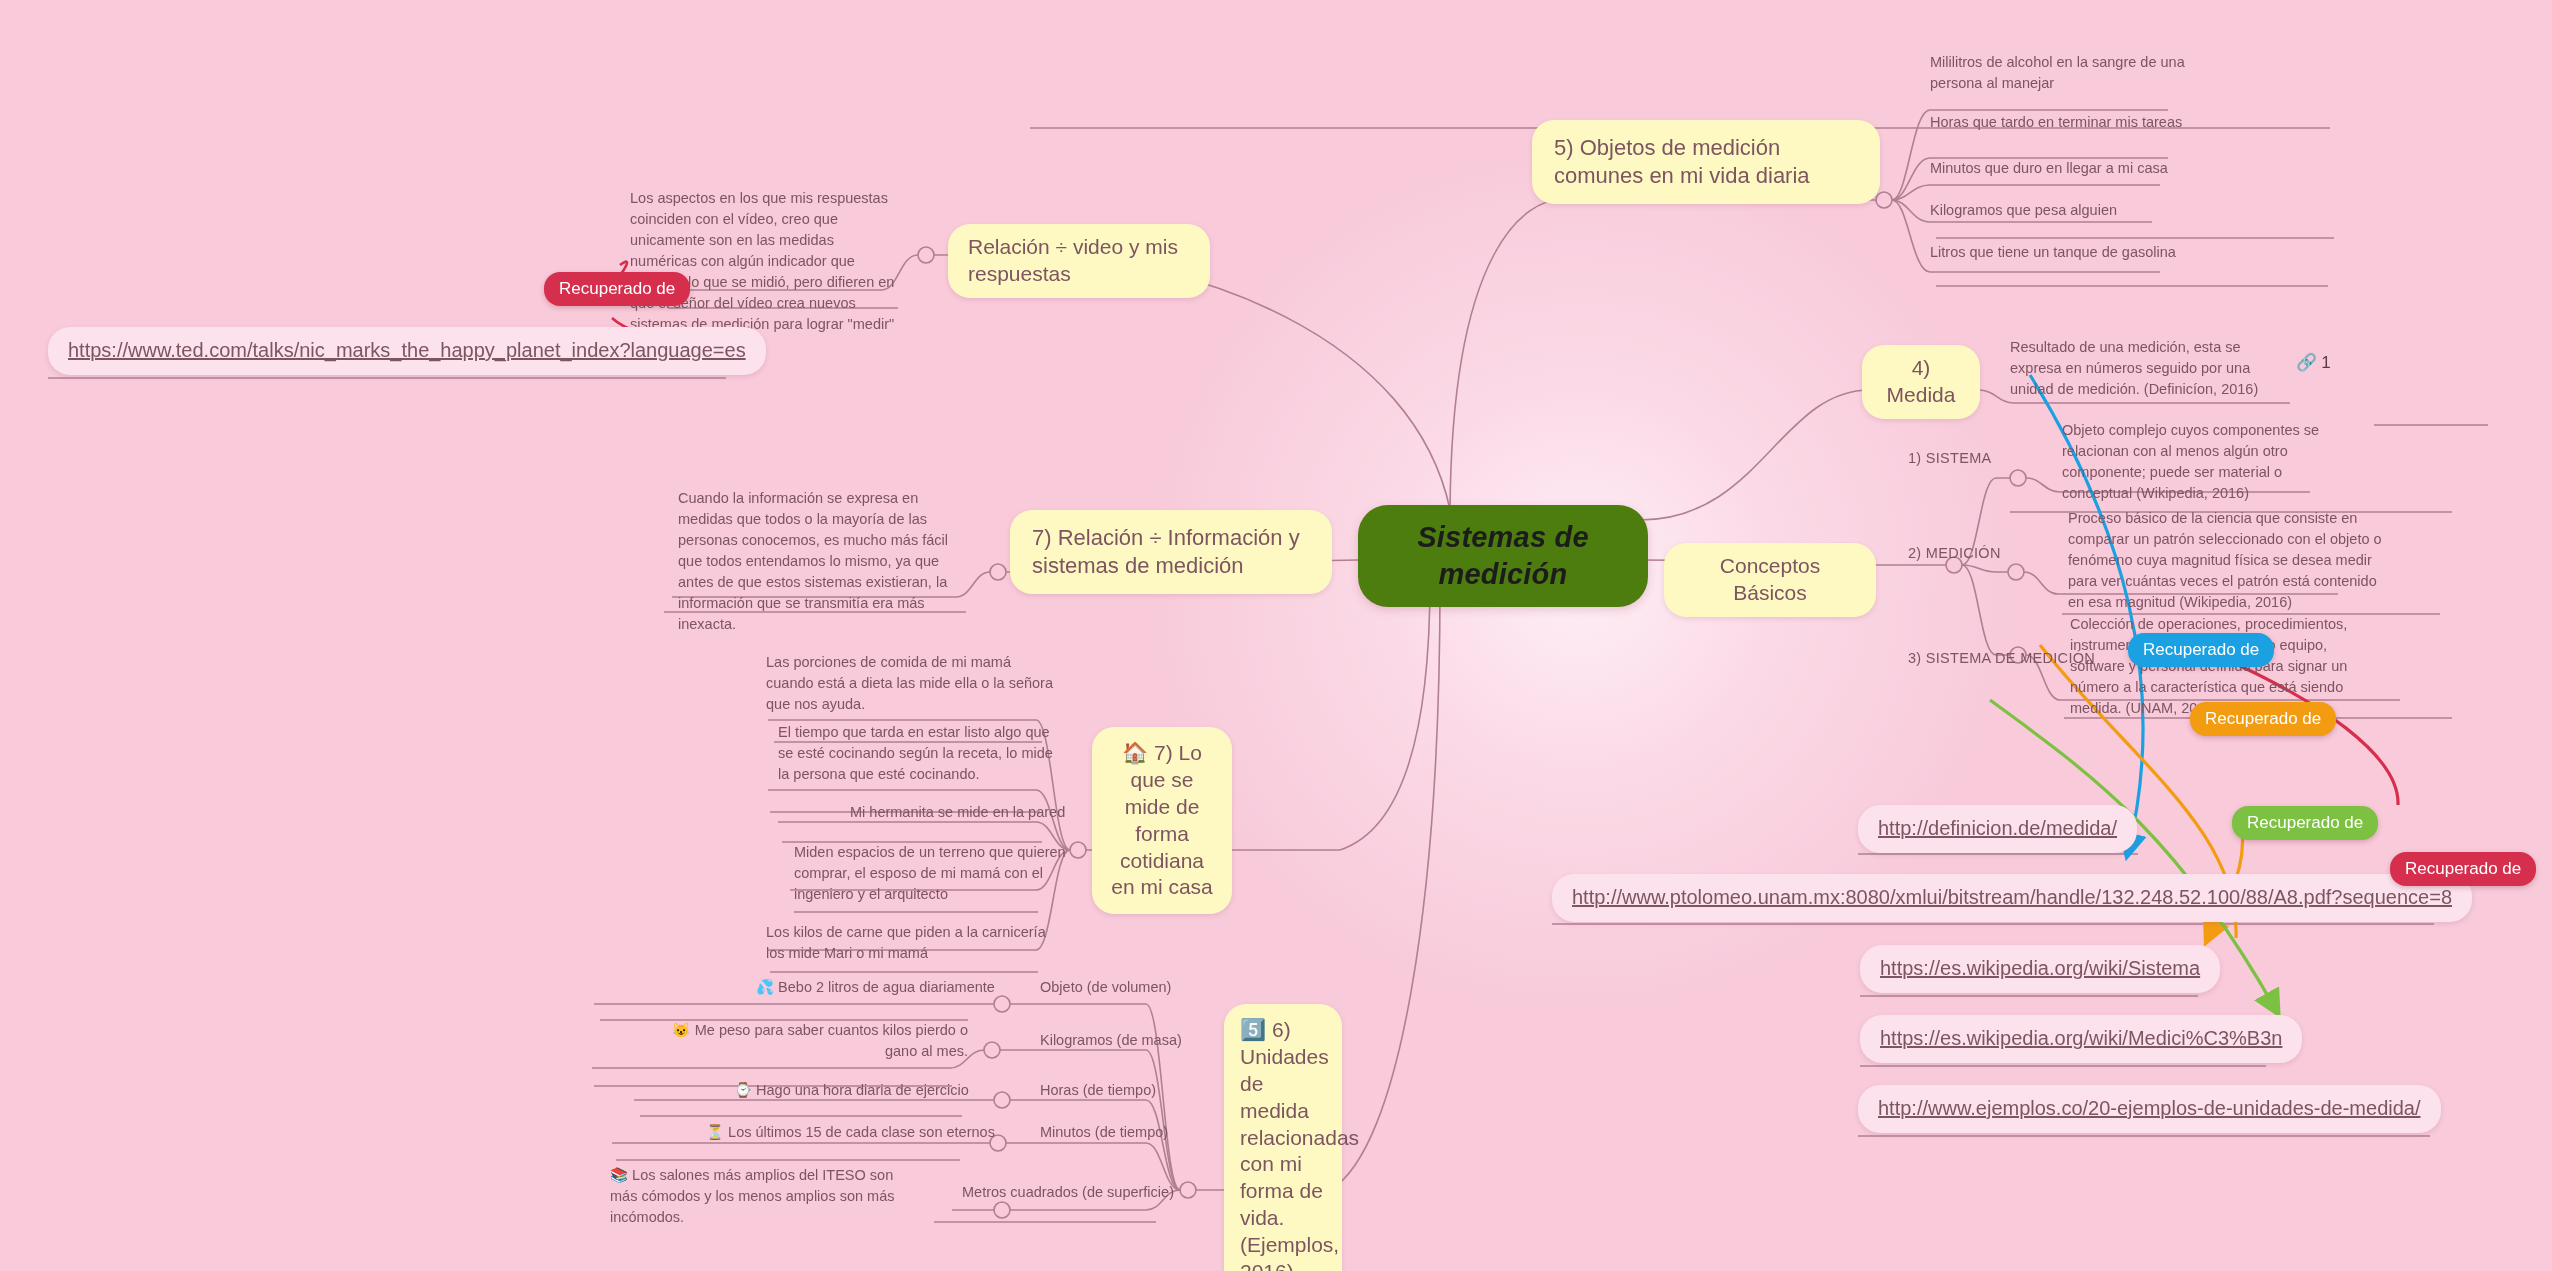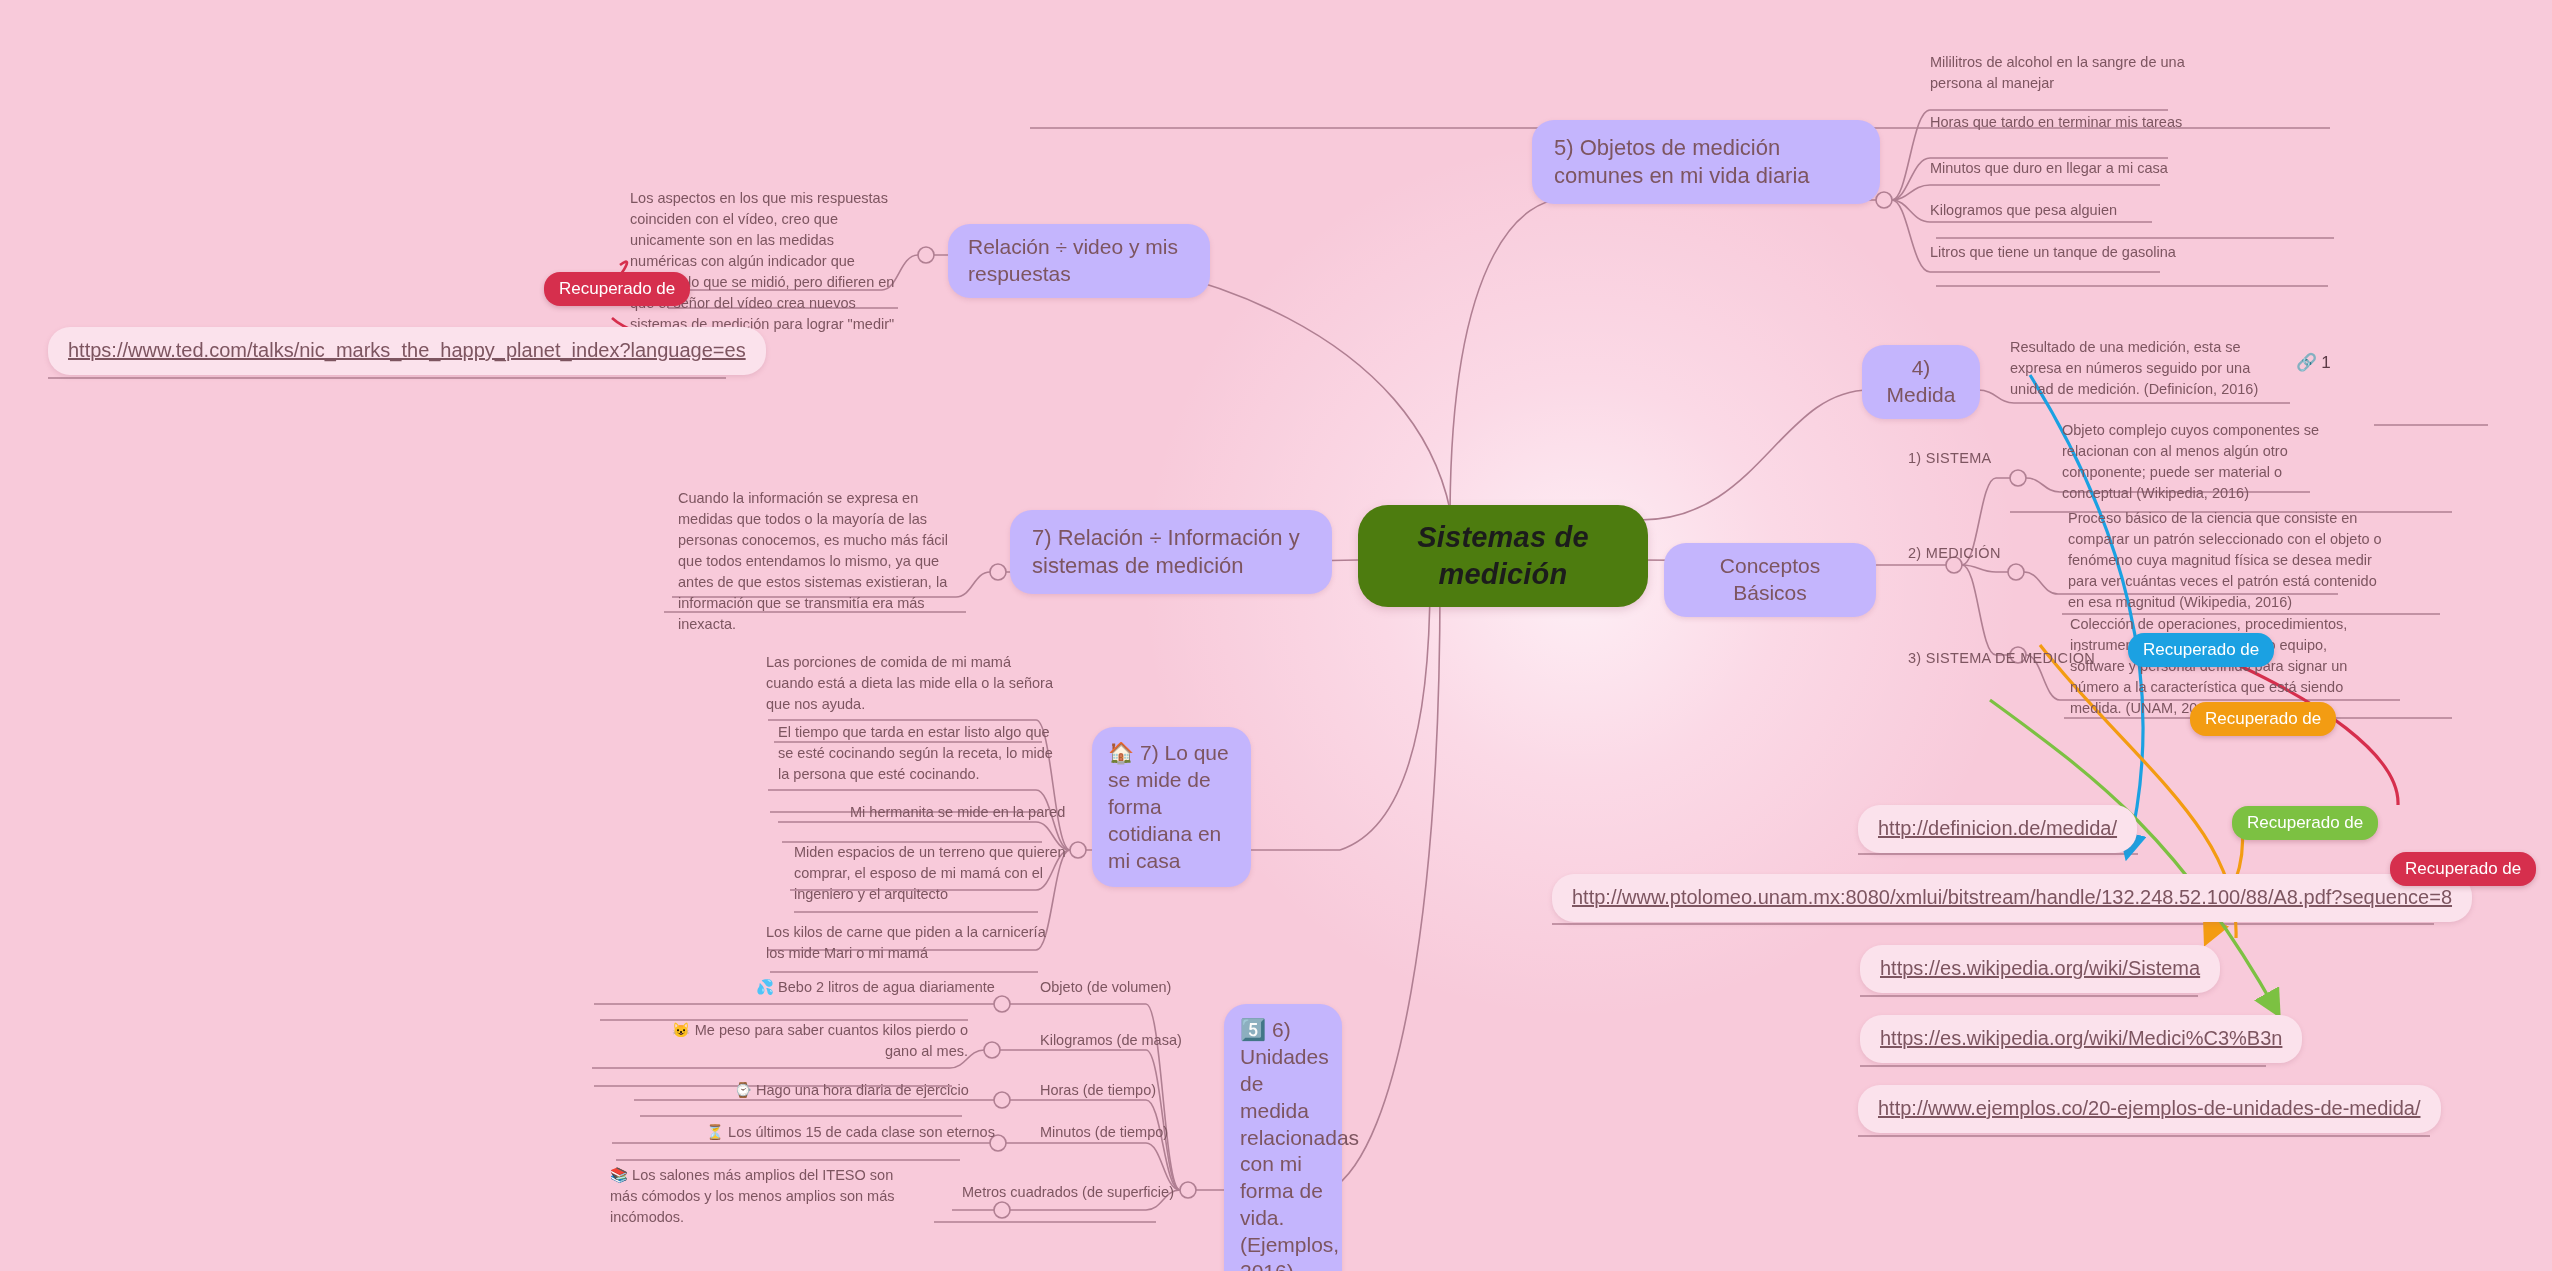--- a/index.html
+++ b/index.html
@@ -9,21 +9,21 @@
     font-family:"Liberation Sans", sans-serif;
     color:#7d5560;
   }
   #glow{
     position:absolute;left:1080px;top:80px;width:1000px;height:1000px;
     background:radial-gradient(circle at 50% 50%, rgba(255,245,250,.85) 0%, rgba(255,236,245,.45) 28%, rgba(248,202,218,0) 62%);
     pointer-events:none;
   }
   svg#wires{position:absolute;left:0;top:0;width:2552px;height:1271px;pointer-events:none;}
   .node{
-    position:absolute;background:#c4b5fd;border-radius:22px;
+    position:absolute;background:#fef9c3;border-radius:22px;
     box-shadow:0 2px 5px rgba(160,90,115,.18);
     color:#7d5560;line-height:1.28;box-sizing:border-box;
   }
   .node.center{
     background:#4d7c0f;border-radius:30px;font-style:italic;font-weight:bold;
     color:#1c1c1c;font-size:29px;letter-spacing:.2px;
     box-shadow:0 3px 9px rgba(160,90,115,.25);
   }
   .node.big{font-size:22px;padding:14px 22px;}
   .node.med{font-size:21px;padding:10px 20px;}
@@ -189,21 +189,21 @@
 <div class="leaf" style="left:2068px;top:508px;width:320px;">Proceso básico de la ciencia que consiste en comparar un patrón seleccionado con el objeto o fenómeno cuya magnitud física se desea medir para ver cuántas veces el patrón está contenido en esa magnitud (Wikipedia, 2016)</div>
 <div class="leaf cap" style="left:1908px;top:648px;">3) SISTEMA DE MEDICIÓN</div>
 <div class="leaf" style="left:2070px;top:614px;width:280px;">Colección de operaciones, procedimientos, instrumentos de medición y otro equipo, software y personal definido para signar un número a la característica que está siendo medida. (UNAM, 2016)</div>
 
 <div class="node med" style="left:948px;top:224px;width:262px;text-align:left;">Relación ÷ video y mis respuestas</div>
 <div class="leaf" style="left:630px;top:188px;width:270px;">Los aspectos en los que mis respuestas coinciden con el vídeo, creo que unicamente son en las medidas numéricas con algún indicador que explique lo que se midió, pero difieren en que el señor del vídeo crea nuevos sistemas de medición para lograr "medir" la felicidad.</div>
 
 <div class="node big" style="left:1010px;top:510px;width:322px;">7) Relación ÷ Información y sistemas de medición</div>
 <div class="leaf" style="left:678px;top:488px;width:280px;">Cuando la información se expresa en medidas que todos o la mayoría de las personas conocemos, es mucho más fácil que  todos entendamos lo mismo, ya que antes de que estos sistemas existieran, la información que se transmitía era más inexacta.</div>
 
-<div class="node col" style="left:1092px;top:727px;width:159px;">🏠 7) Lo que se mide de forma cotidiana en mi casa</div>
+<div class="node col" style="left:1092px;top:727px;width:140px;text-align:center;">🏠 7) Lo que se mide de forma cotidiana en mi casa</div>
 <div class="leaf" style="left:766px;top:652px;width:290px;">Las porciones de comida de mi mamá cuando está a dieta las mide ella o la señora que nos ayuda.</div>
 <div class="leaf" style="left:778px;top:722px;width:278px;">El tiempo que tarda en estar listo algo que se esté cocinando según la receta, lo mide la persona que esté cocinando.</div>
 <div class="leaf" style="left:850px;top:802px;width:250px;">Mi hermanita se mide en la pared</div>
 <div class="leaf" style="left:794px;top:842px;width:280px;">Miden espacios de un terreno que quieren comprar, el esposo de mi mamá con el ingeniero y el arquitecto</div>
 <div class="leaf" style="left:766px;top:922px;width:290px;">Los kilos de carne que piden a la carnicería los mide Mari o mi mamá</div>
 
 <div class="node col" style="left:1224px;top:1004px;width:118px;">5️⃣ 6) Unidades de medida relacionadas con mi forma de vida. (Ejemplos, 2016)</div>
 <div class="leaf" style="left:1040px;top:977px;">Objeto (de volumen)</div>
 <div class="leaf" style="left:756px;top:977px;">💦 Bebo 2 litros de agua diariamente</div>
 <div class="leaf" style="left:1040px;top:1030px;">Kilogramos (de masa)</div>

